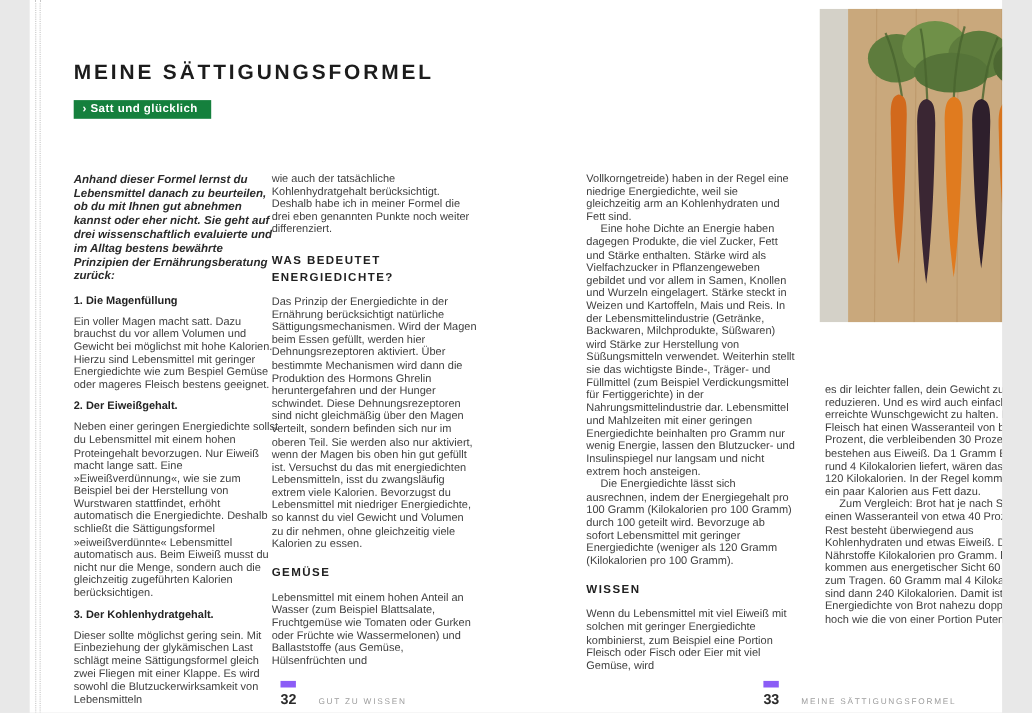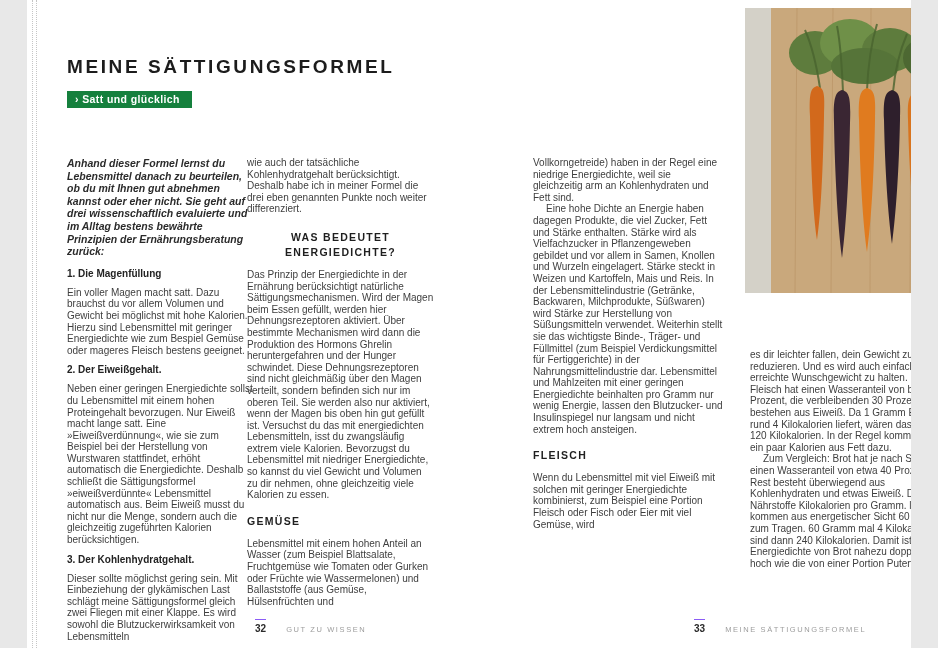--- a/index.html
+++ b/index.html
@@ -32,40 +32,40 @@
   .col p { margin:0 0 7px 0; }
   .intro {
     font-size:10.5px; line-height:12.6px; font-weight:bold; font-style:italic;
     color:#2b2b2b; margin-bottom:9px !important;
   }
   .subhead { font-weight:bold; color:#232323; margin:0; line-height:13px; }
   .sechead {
     font-weight:bold; font-size:10.5px; letter-spacing:1.3px; color:#1f1f1f;
     line-height:15px; margin:13px 0 9px 0;
   }
-  .sechead.first { margin-top:15px;text-align:center; }
+  .sechead.first { margin-top:15px; }
   p.flow { margin:0; text-indent:13px; }
   p.last { margin-bottom:0; }
 
   .photo {
     position:absolute; left:718px; top:8px; width:220px; height:285px;
   }
   .photo svg { display:block; width:100%; height:100%; }
   .caption {
     position:absolute; left:718px; top:301px; width:206px;
     font-family:"Liberation Serif", serif; font-style:italic;
     font-size:9.5px; line-height:13px; color:#4c4c4c;
   }
 
   .footer { position:absolute; top:619px; display:flex; align-items:baseline; gap:20px; }
   .footer-left  { left:228px; }
   .footer-right { left:667px; }
   .pagenum {
-    font-weight:bold; font-size:10px; color:#2a2a2a;
-    border-top:1px solid #8b5cf6; padding-top:3px;text-align:right;
+    font-weight:bold; font-size:13px; color:#2a2a2a;
+    border-top:6px solid #8b5cf6; padding-top:3px;text-align:right;
   }
   .paglabel { color:#9d9d9d; font-size:7.5px; letter-spacing:1.6px; white-space:nowrap; }
 </style>
 </head>
 <body>
 
 <div class="spread">
 
   <div class="vline l1"></div>
   <div class="vline l2"></div>
@@ -87,21 +87,22 @@
     <p>wie auch der tatsächliche Kohlenhydratgehalt berücksichtigt. Deshalb habe ich in meiner Formel die drei eben genannten Punkte noch weiter differenziert.</p>
     <div class="sechead first">WAS BEDEUTET ENERGIEDICHTE?</div>
     <p>Das Prinzip der Energiedichte in der Ernährung berücksichtigt natürliche Sättigungsmechanismen. Wird der Magen beim Essen gefüllt, werden hier Dehnungsrezeptoren aktiviert. Über bestimmte Mechanismen wird dann die Produktion des Hormons Ghrelin heruntergefahren und der Hunger schwindet. Diese Dehnungsrezeptoren sind nicht gleichmäßig über den Magen verteilt, sondern befinden sich nur im oberen Teil. Sie werden also nur aktiviert, wenn der Magen bis oben hin gut gefüllt ist. Versuchst du das mit energiedichten Lebensmitteln, isst du zwangsläufig extrem viele Kalorien. Bevorzugst du Lebensmittel mit niedriger Energiedichte, so kannst du viel Gewicht und Volumen zu dir nehmen, ohne gleichzeitig viele Kalorien zu essen.</p>
     <div class="sechead">GEMÜSE</div>
     <p class="last">Lebensmittel mit einem hohen Anteil an Wasser (zum Beispiel Blattsalate, Fruchtgemüse wie Tomaten oder Gurken oder Früchte wie Wassermelonen) und Ballaststoffe (aus Gemüse, Hülsenfrüchten und</p>
   </div>
 
   <div class="col col-3">
     <p class="flow" style="text-indent:0;">Vollkorngetreide) haben in der Regel eine niedrige Energiedichte, weil sie gleichzeitig arm an Kohlenhydraten und Fett sind.</p>
     <p class="flow">Eine hohe Dichte an Energie haben dagegen Produkte, die viel Zucker, Fett und Stärke enthalten. Stärke wird als Vielfachzucker in Pflanzengeweben gebildet und vor allem in Samen, Knollen und Wurzeln eingelagert. Stärke steckt in Weizen und Kartoffeln, Mais und Reis. In der Lebensmittelindustrie (Getränke, Backwaren, Milchprodukte, Süßwaren) wird Stärke zur Herstellung von Süßungsmitteln verwendet. Weiterhin stellt sie das wichtigste Binde-, Träger- und Füllmittel (zum Beispiel Verdickungsmittel für Fertiggerichte) in der Nahrungsmittelindustrie dar. Lebensmittel und Mahlzeiten mit einer geringen Energiedichte beinhalten pro Gramm nur wenig Energie, lassen den Blutzucker- und Insulinspiegel nur langsam und nicht extrem hoch ansteigen.</p>
-    <div class="sechead">FLEISCH</div>
+    <p class="flow">Die Energiedichte lässt sich ausrechnen, indem der Energiegehalt pro 100 Gramm (Kilokalorien pro 100 Gramm) durch 100 geteilt wird. Bevorzuge ab sofort Lebensmittel mit geringer Energiedichte (weniger als 120 Gramm (Kilokalorien pro 100 Gramm).</p>
+    <div class="sechead">WISSEN</div>
     <p class="last">Wenn du Lebensmittel mit viel Eiweiß mit solchen mit geringer Energiedichte kombinierst, zum Beispiel eine Portion Fleisch oder Fisch oder Eier mit viel Gemüse, wird</p>
   </div>
 
   <div class="col col-4">
     <p class="flow" style="text-indent:0;">es dir leichter fallen, dein Gewicht zu reduzieren. Und es wird auch einfacher, das erreichte Wunschgewicht zu halten. Mageres Fleisch hat einen Wasseranteil von bis zu 70 Prozent, die verbleibenden 30 Prozent bestehen aus Eiweiß. Da 1 Gramm Eiweiß rund 4 Kilokalorien liefert, wären das dann 120 Kilokalorien. In der Regel kommen noch ein paar Kalorien aus Fett dazu.</p>
     <p class="flow">Zum Vergleich: Brot hat je nach Sorte einen Wasseranteil von etwa 40 Prozent. Der Rest besteht überwiegend aus Kohlenhydraten und etwas Eiweiß. Da beide Nährstoffe Kilokalorien pro Gramm. liefern, kommen aus energetischer Sicht 60 Gramm zum Tragen. 60 Gramm mal 4 Kilokalorien sind dann 240 Kilokalorien. Damit ist die Energiedichte von Brot nahezu doppelt so hoch wie die von einer Portion Putenbrustfilet.</p>
   </div>
 
   <div class="photo">
     <svg viewBox="0 0 220 285" preserveAspectRatio="none">

